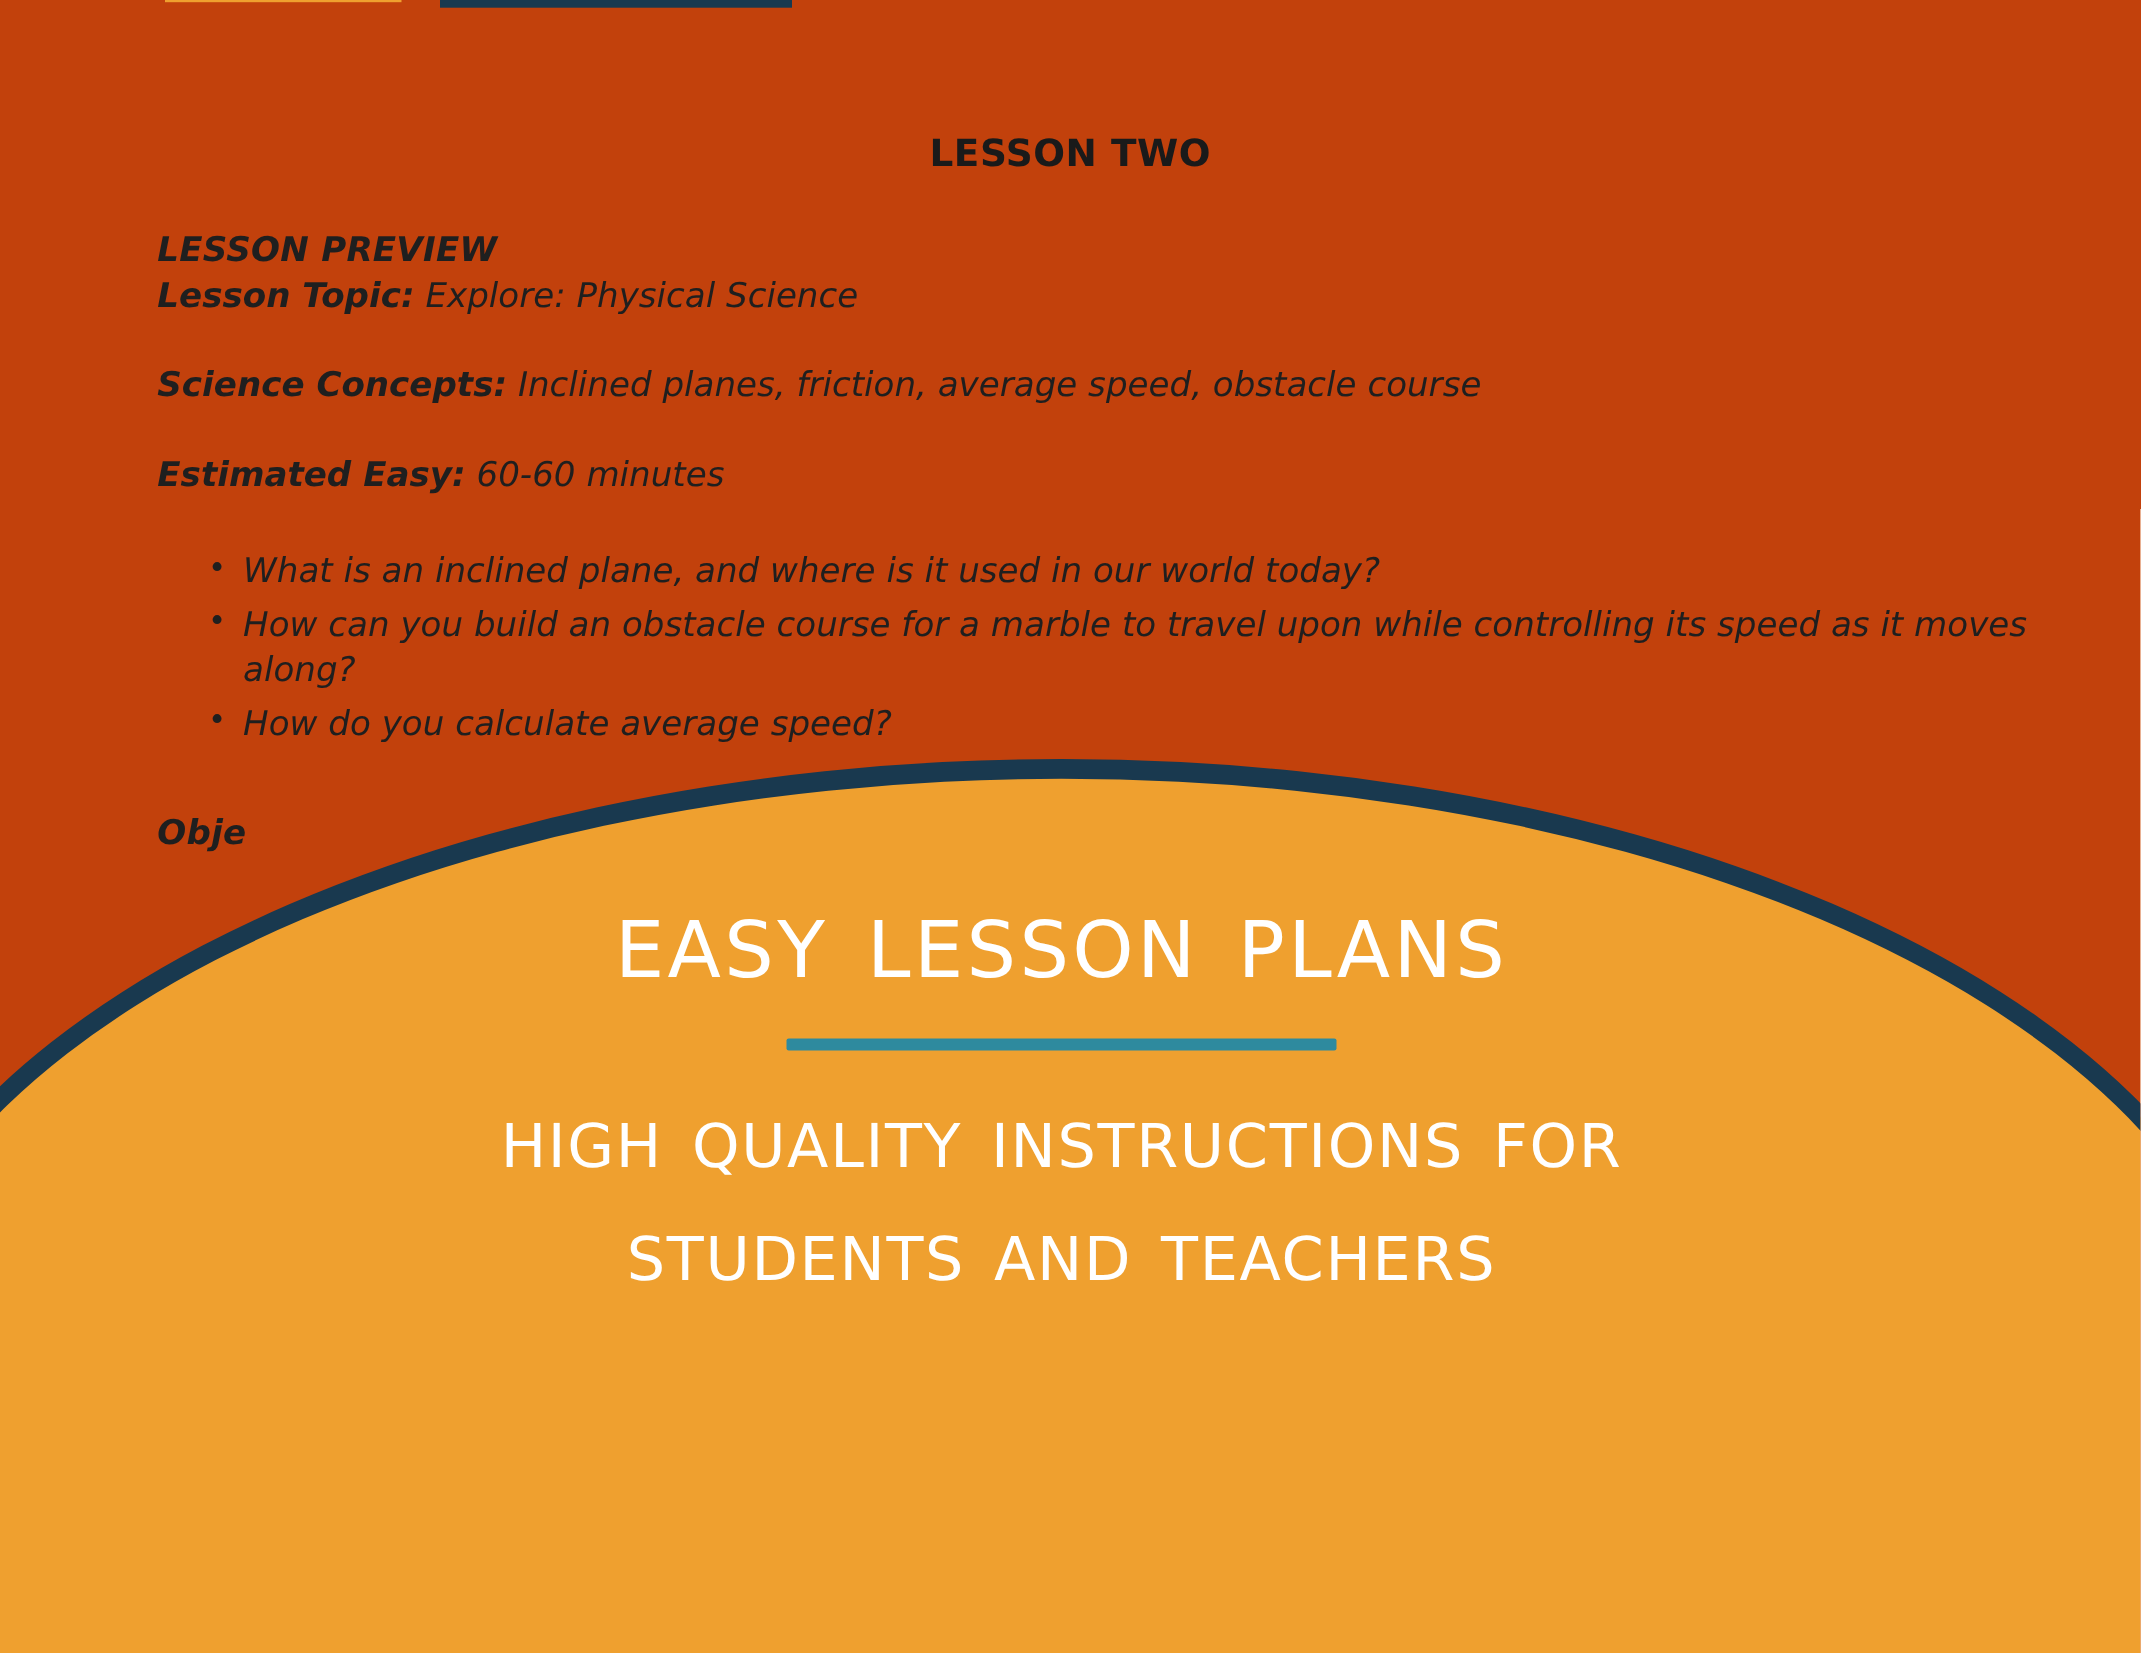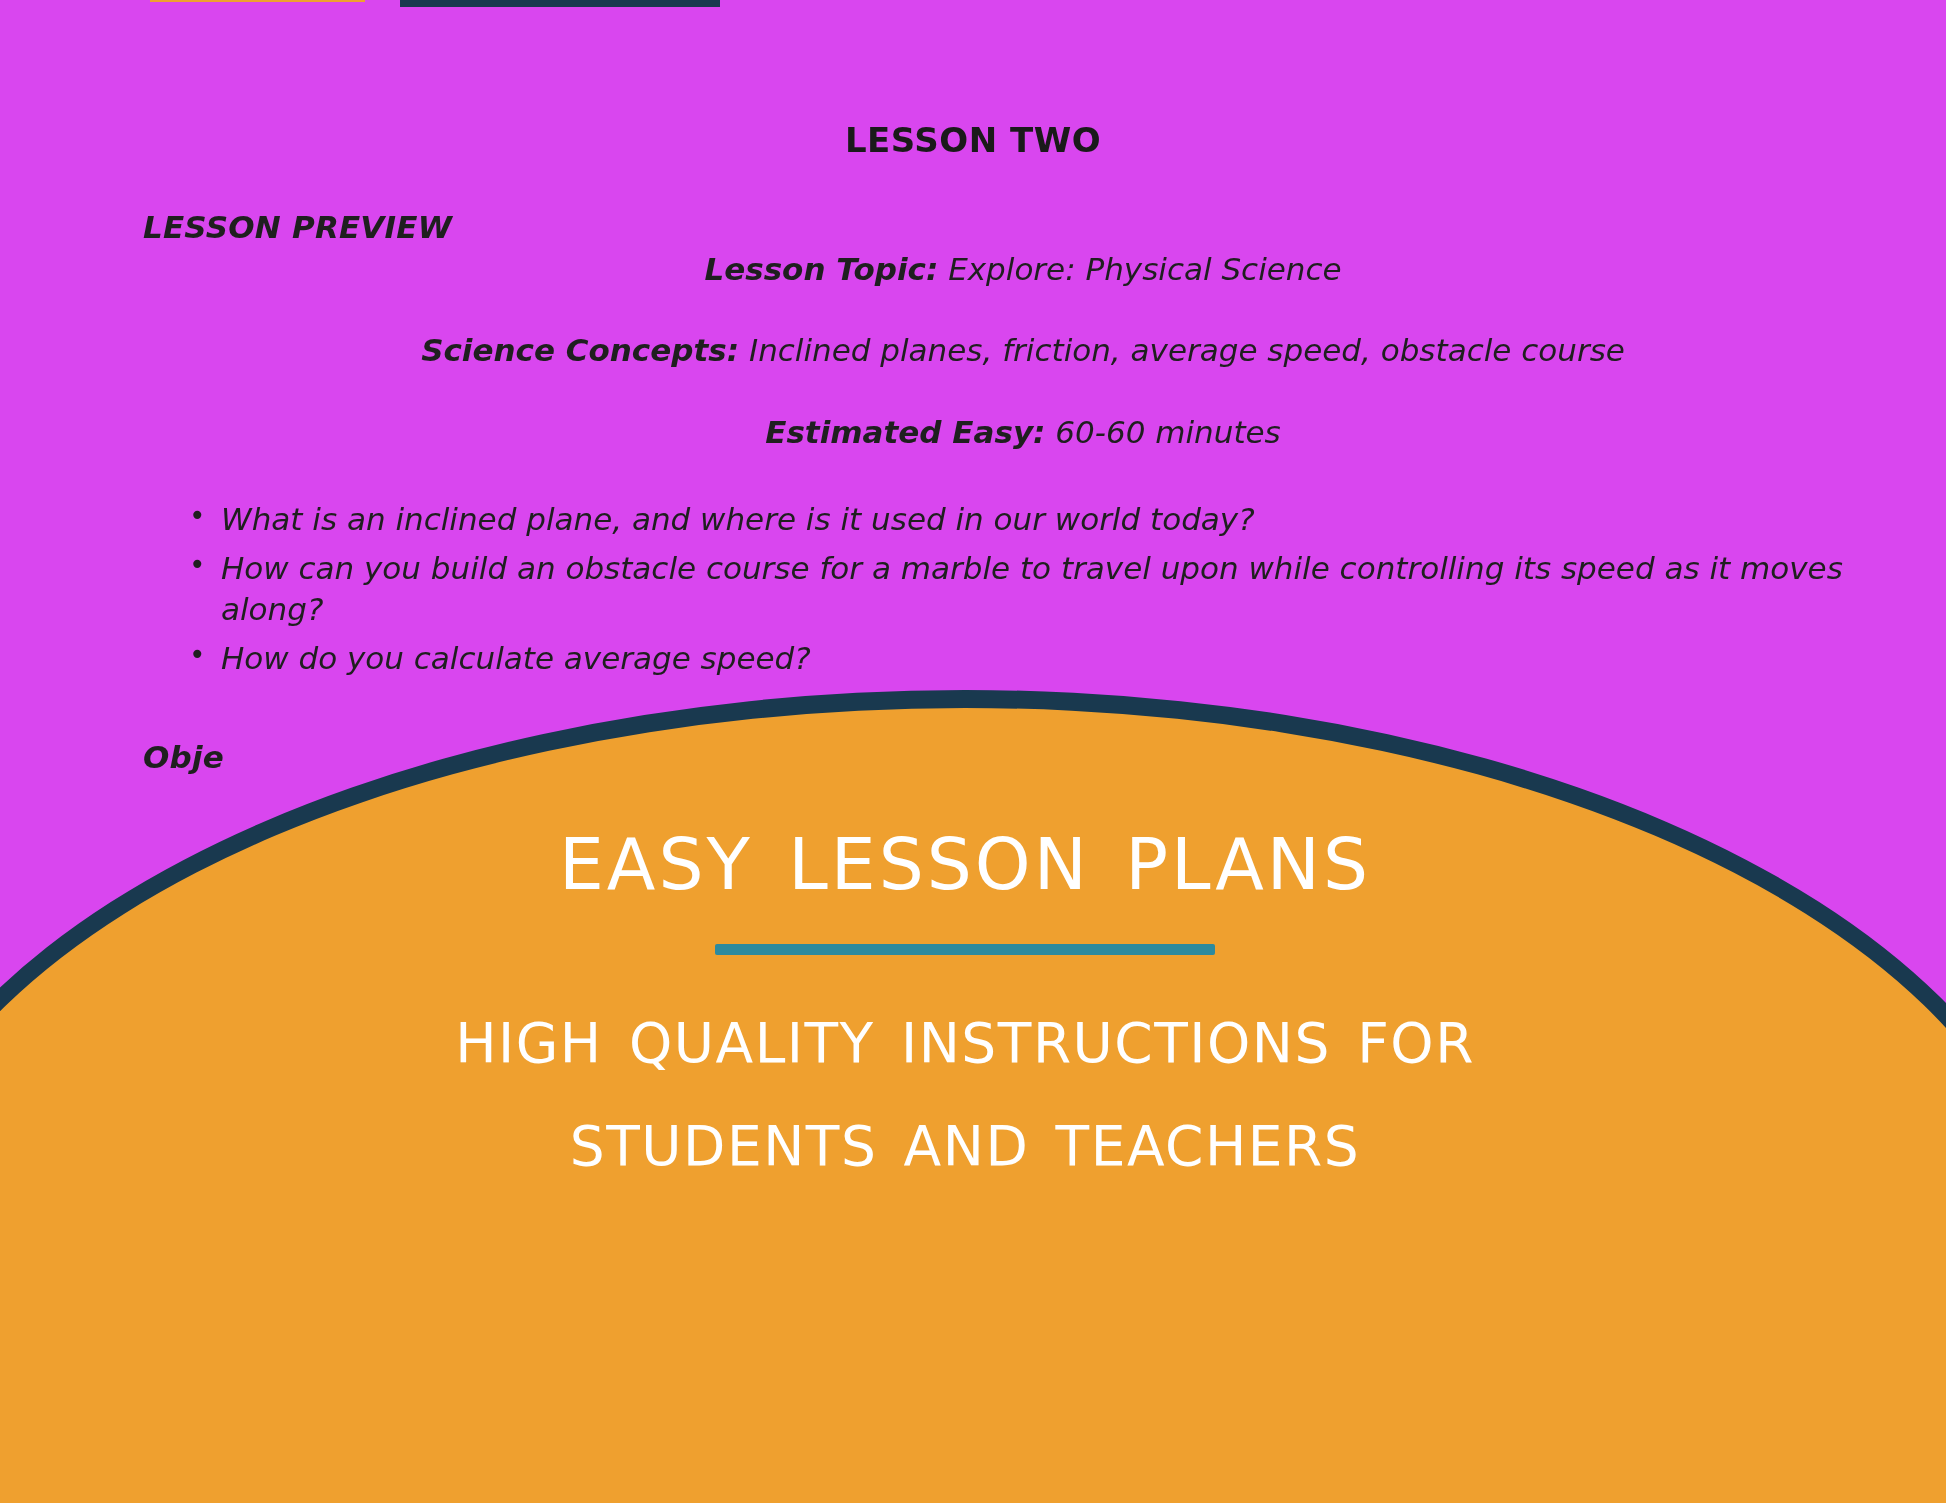--- a/index.html
+++ b/index.html
@@ -4,21 +4,21 @@
 <style>
   html, body {
     margin: 0;
     padding: 0;
     background: #ffffff;
   }
   #page {
     position: relative;
     width: 1946px;
     height: 1503px;
-    background: #d946ef;
+    background: #c2410c;
     overflow: hidden;
     font-family: "DejaVu Sans", sans-serif;
   }
 
   
   .top-tab {
     position: absolute;
     left: 150px;
     top: -14px;
     width: 215px;
@@ -75,21 +75,20 @@
   }
   .section-head {
     font-weight: bold;
     font-size: 31px;
     margin: 0 0 2px 0;
     letter-spacing: 0.2px;
   }
   .line {
     margin: 0 0 0 0;
     font-size: 31px;
-    text-align: center;
   }
   .lbl {
     font-weight: bold;
   }
   .spacer {
     height: 42px;
   }
   ul.eq {
     margin: 4px 0 16px 0;
     padding-left: 78px;

